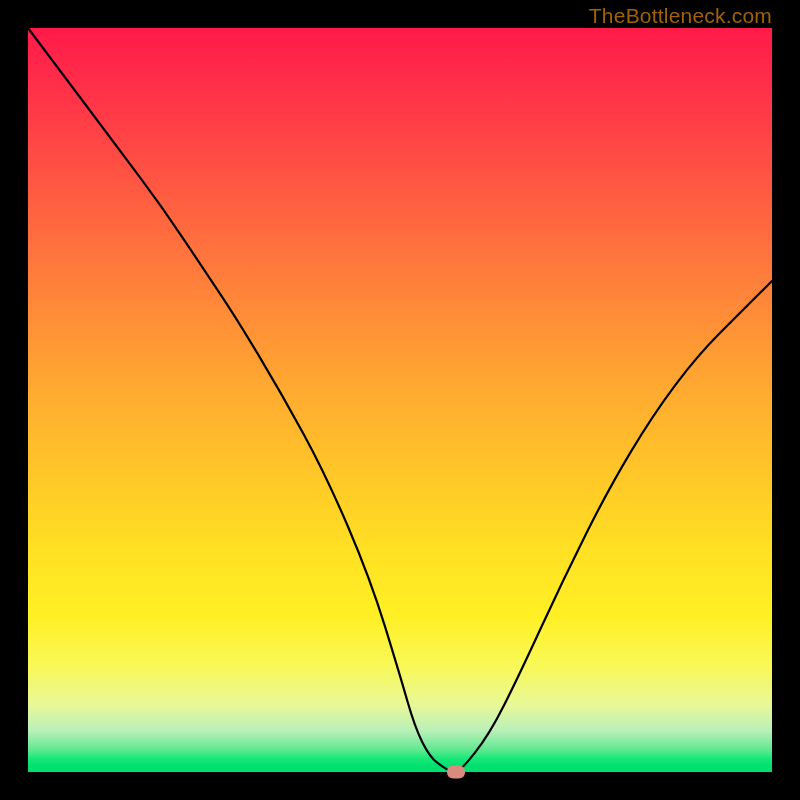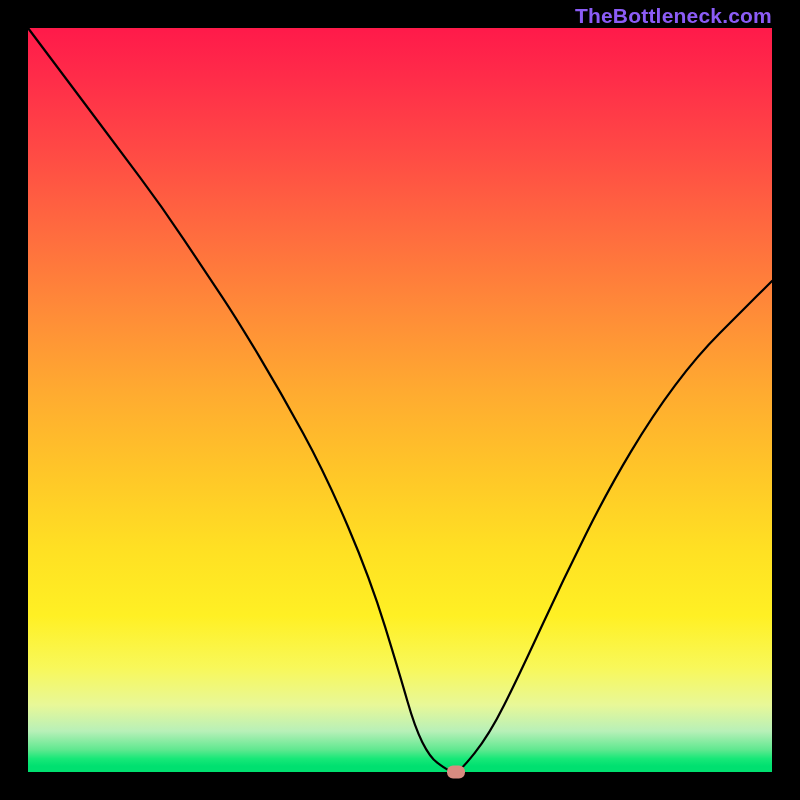--- a/index.html
+++ b/index.html
@@ -47,23 +47,23 @@
       #60e890 97%,
       #18e878 98.2%,
       #00e070 99.2%,
       #00e070 100%
     );
   }
   .watermark {
     position: absolute;
     top: 4px;
     right: 28px;
-    color: #8b5cf6;
+    color: #a16207;
     font-size: 21px;
-    font-weight: 700;
+    font-weight: 400;
     letter-spacing: 0.2px;
     user-select: none;
   }
   .curve {
     position: absolute;
     inset: 0;
     width: 744px;
     height: 744px;
     overflow: visible;
   }

